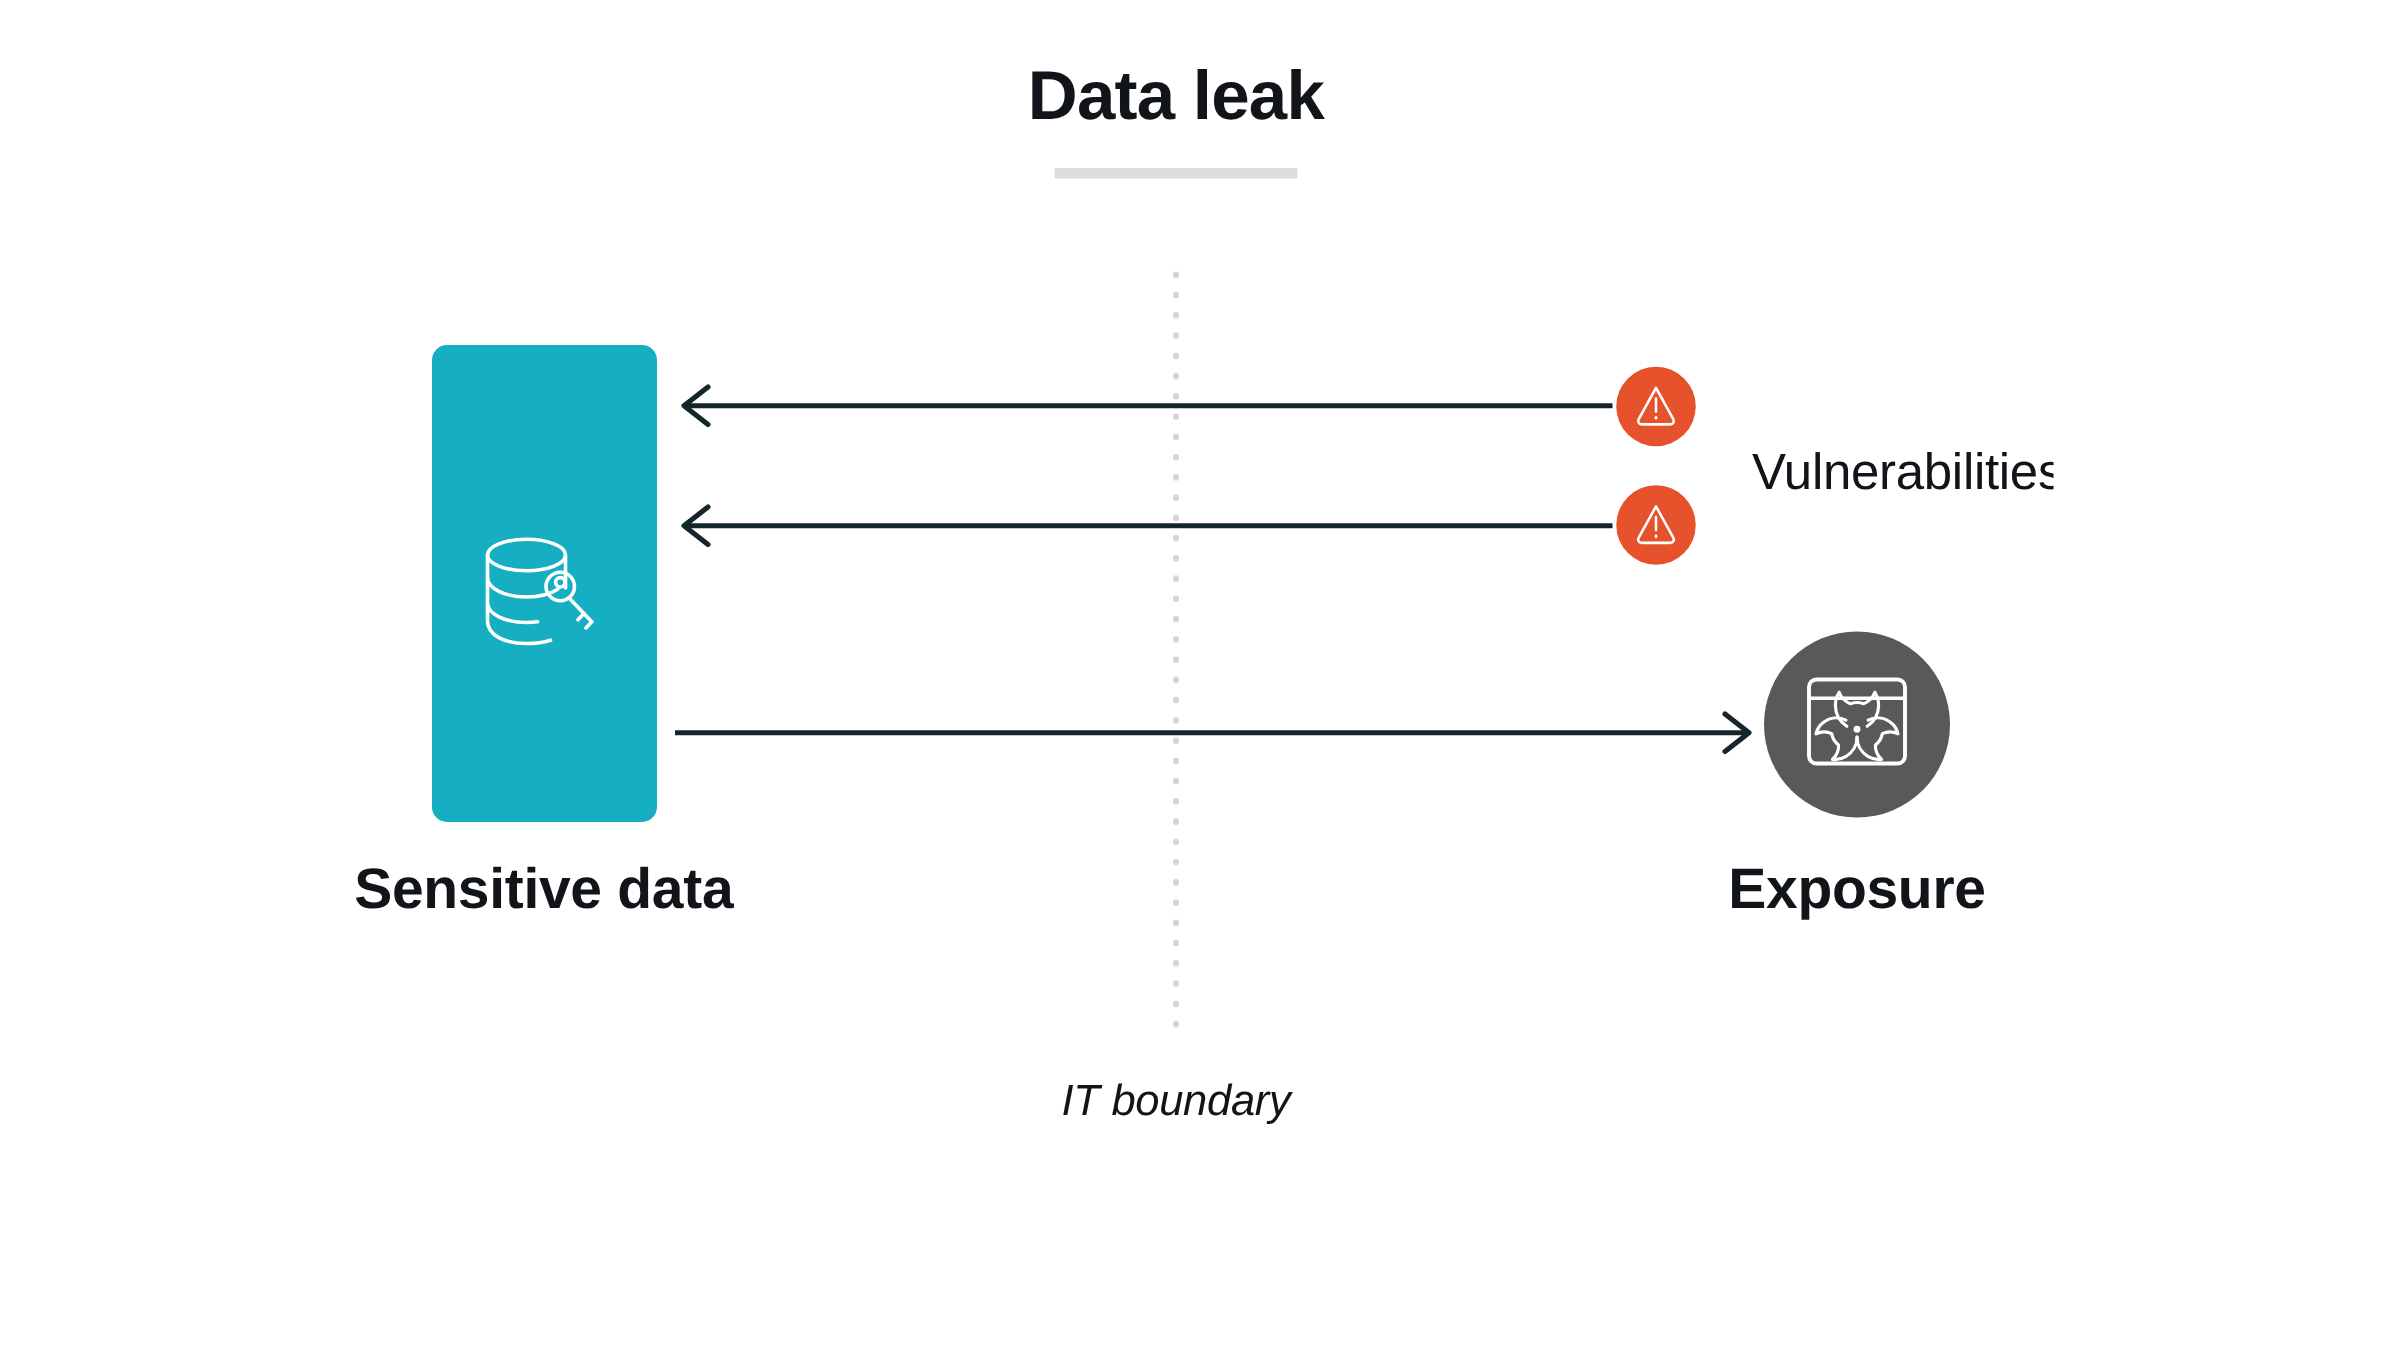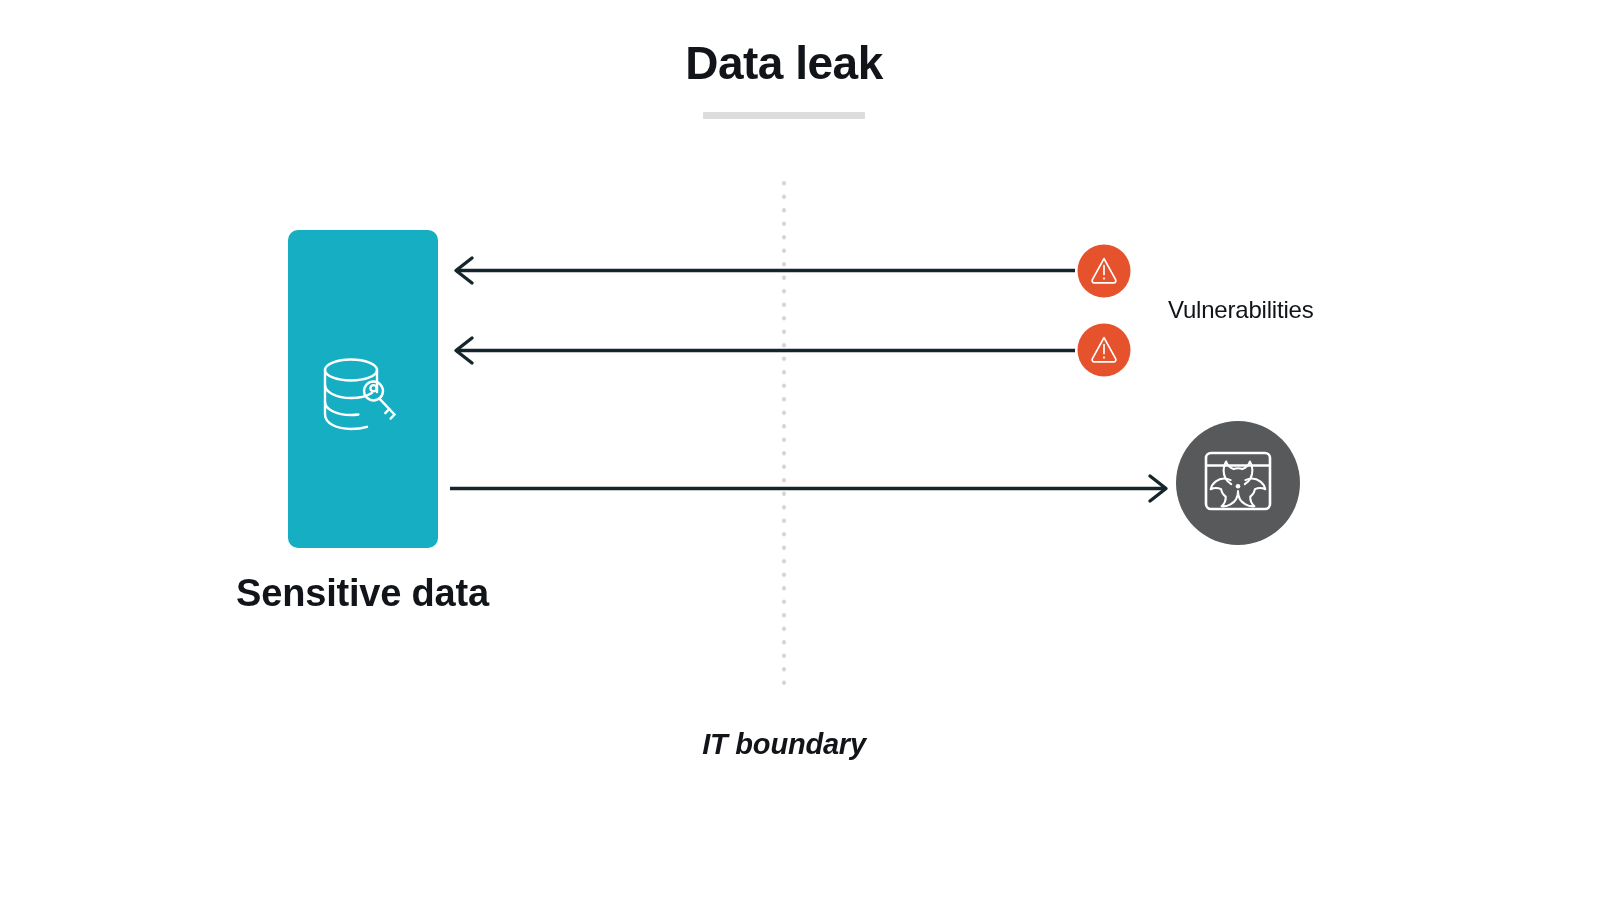--- a/index.html
+++ b/index.html
@@ -57,29 +57,28 @@
     color: #111418;
     white-space: nowrap;
   }
   .lbl-bold {
     font-weight: 700;
     font-size: 38px;
     letter-spacing: -0.2px;
   }
   .lbl-reg {
     font-weight: 400;
-    font-size: 24px;
+    font-size: 34px;
     letter-spacing: -0.2px;
   }
   .lbl-ital {
-    font-weight: 700;
+    font-weight: 400;
     font-style: italic;
     font-size: 29px;
     letter-spacing: -0.2px;
-    margin-top: 10px;
   }
   #label-sensitive {
     left: 0;
     top: 572px;
     width: 725px;
     text-align: center;
   }
   #label-exposure {
     left: 1063px;
     top: 572px;
@@ -214,18 +213,19 @@
 
           <circle cx="1238" cy="486.2" r="2.3" fill="#ffffff" stroke="none"></circle>
         </g>
       </g>
     </g>
 
   </svg>
 
   <div class="lbl lbl-bold" id="label-sensitive">Sensitive data</div>
 
+  <div class="lbl lbl-bold" id="label-exposure">Exposure</div>
 
   <div class="lbl lbl-reg" id="label-vulnerabilities">Vulnerabilities</div>
 
   <div class="lbl lbl-ital" id="label-boundary">IT boundary</div>
 
 </div>
 
 </body></html>

